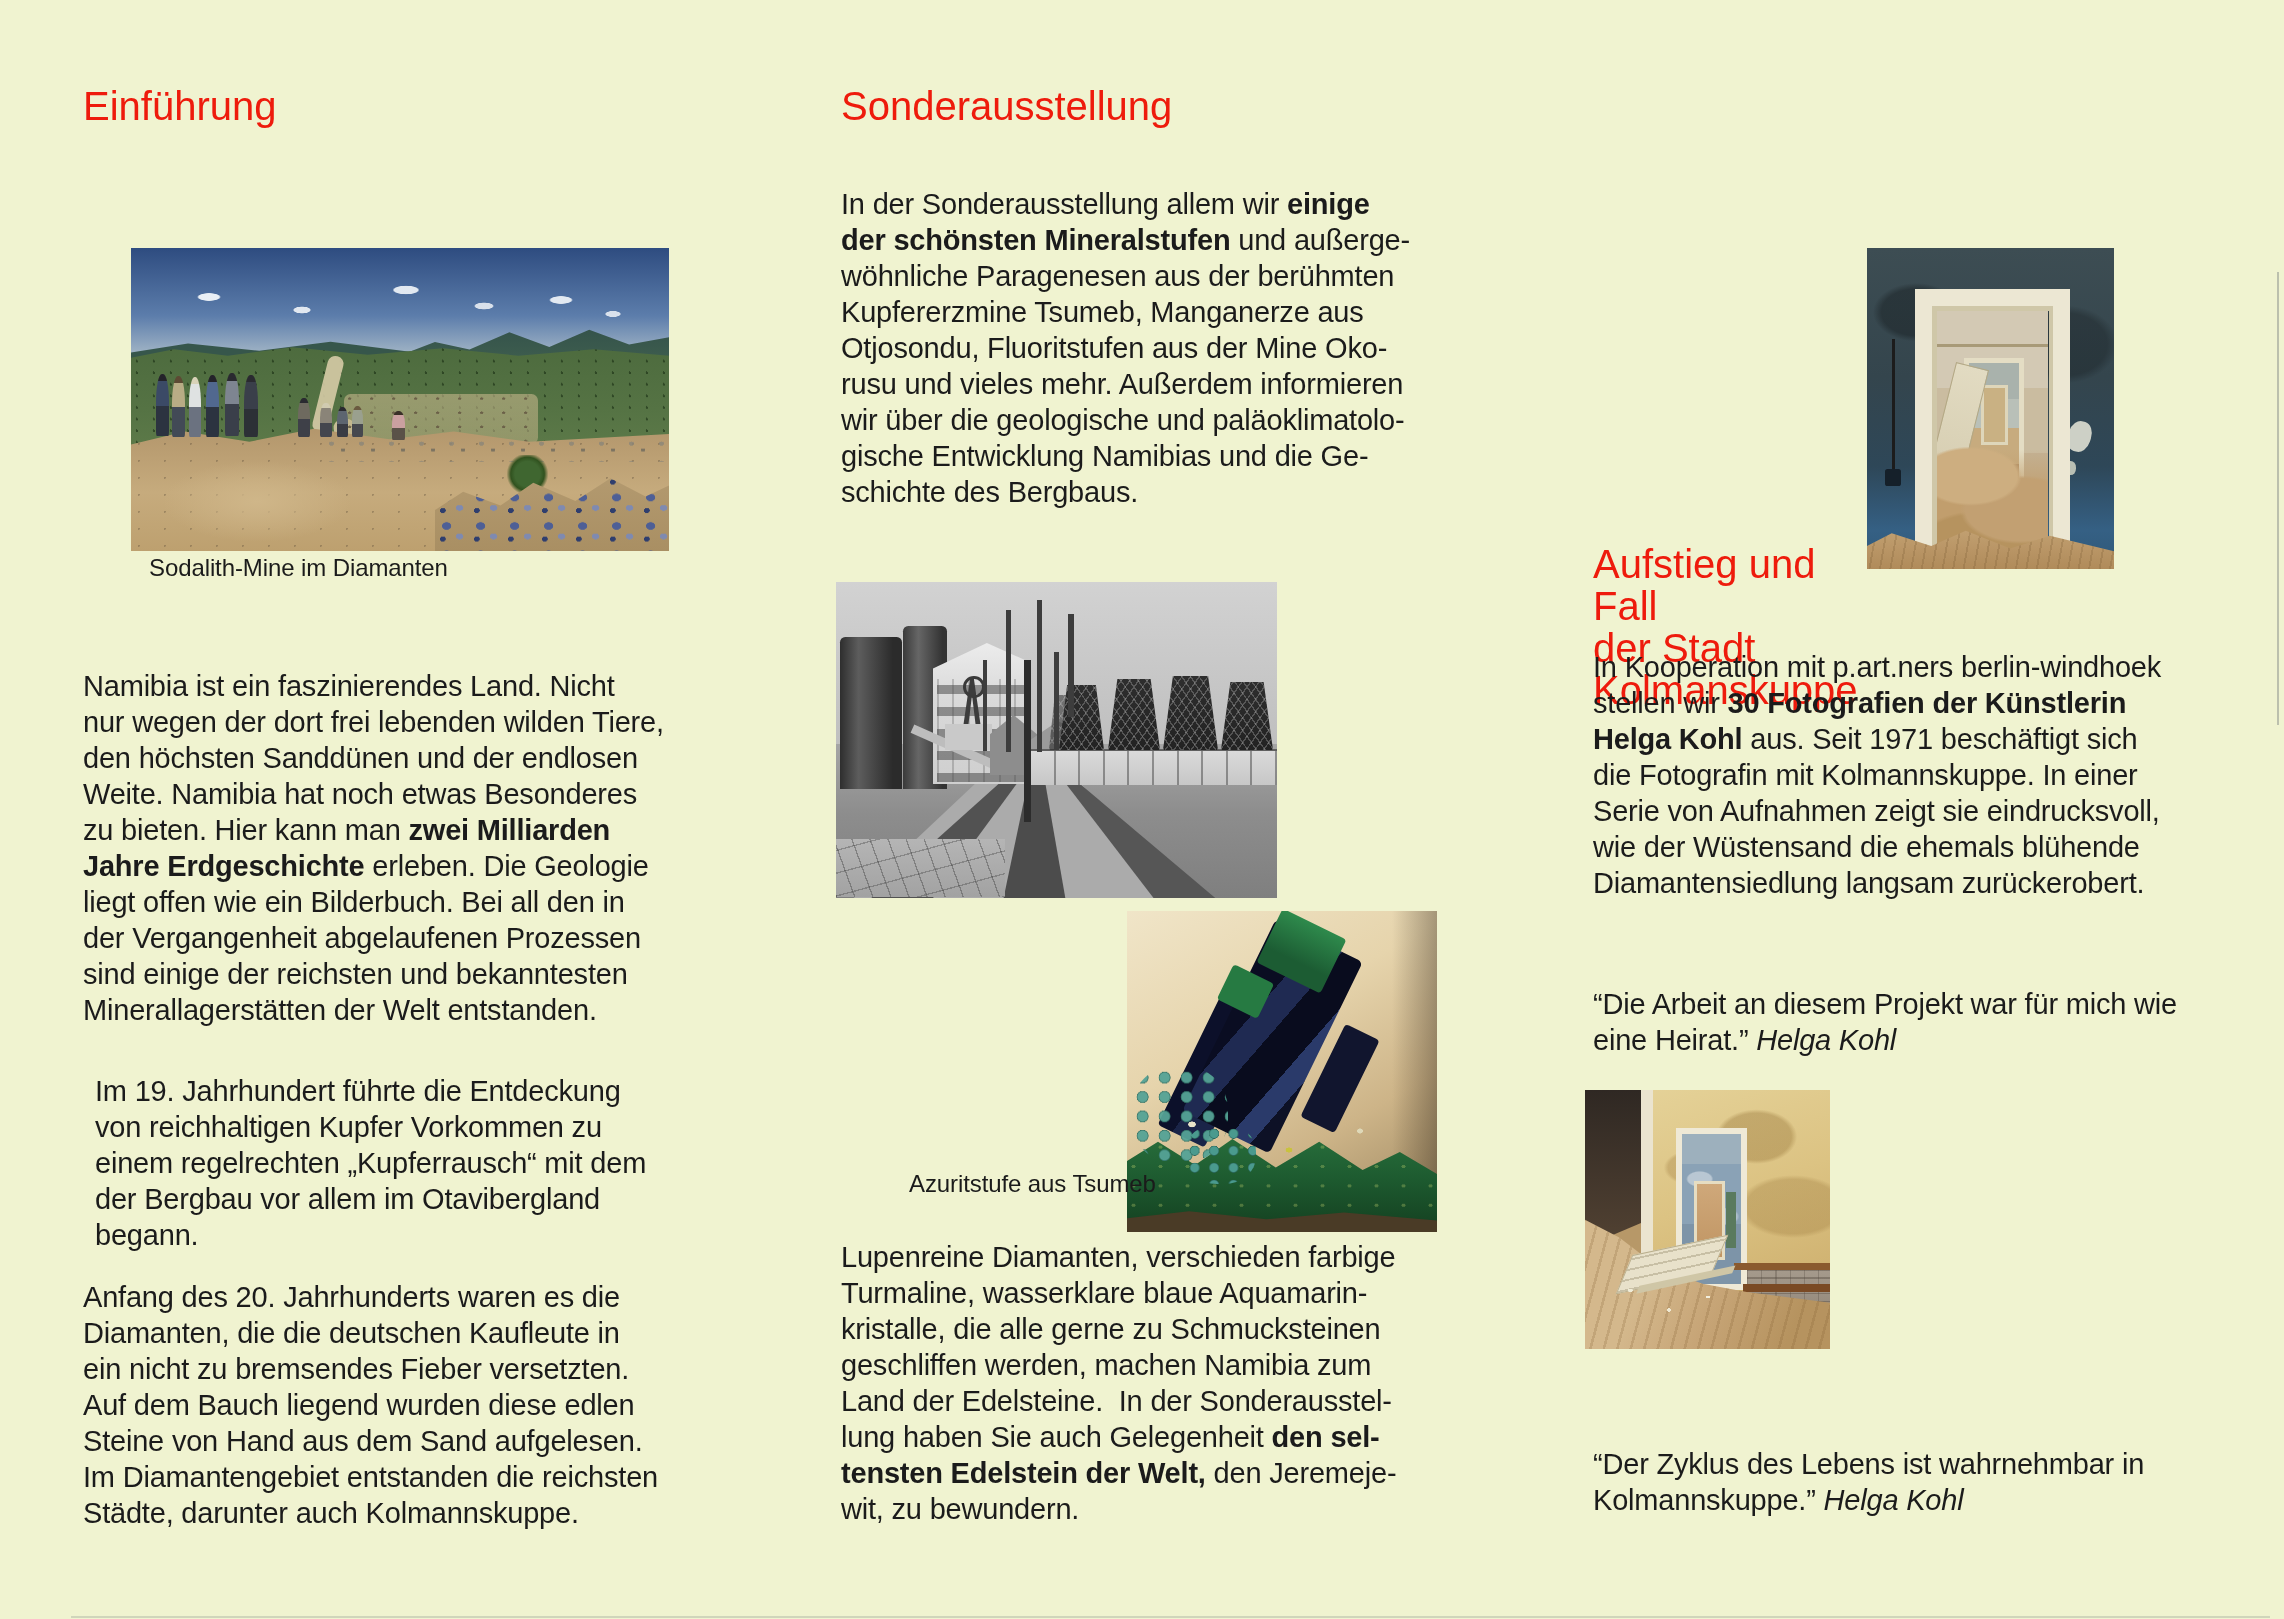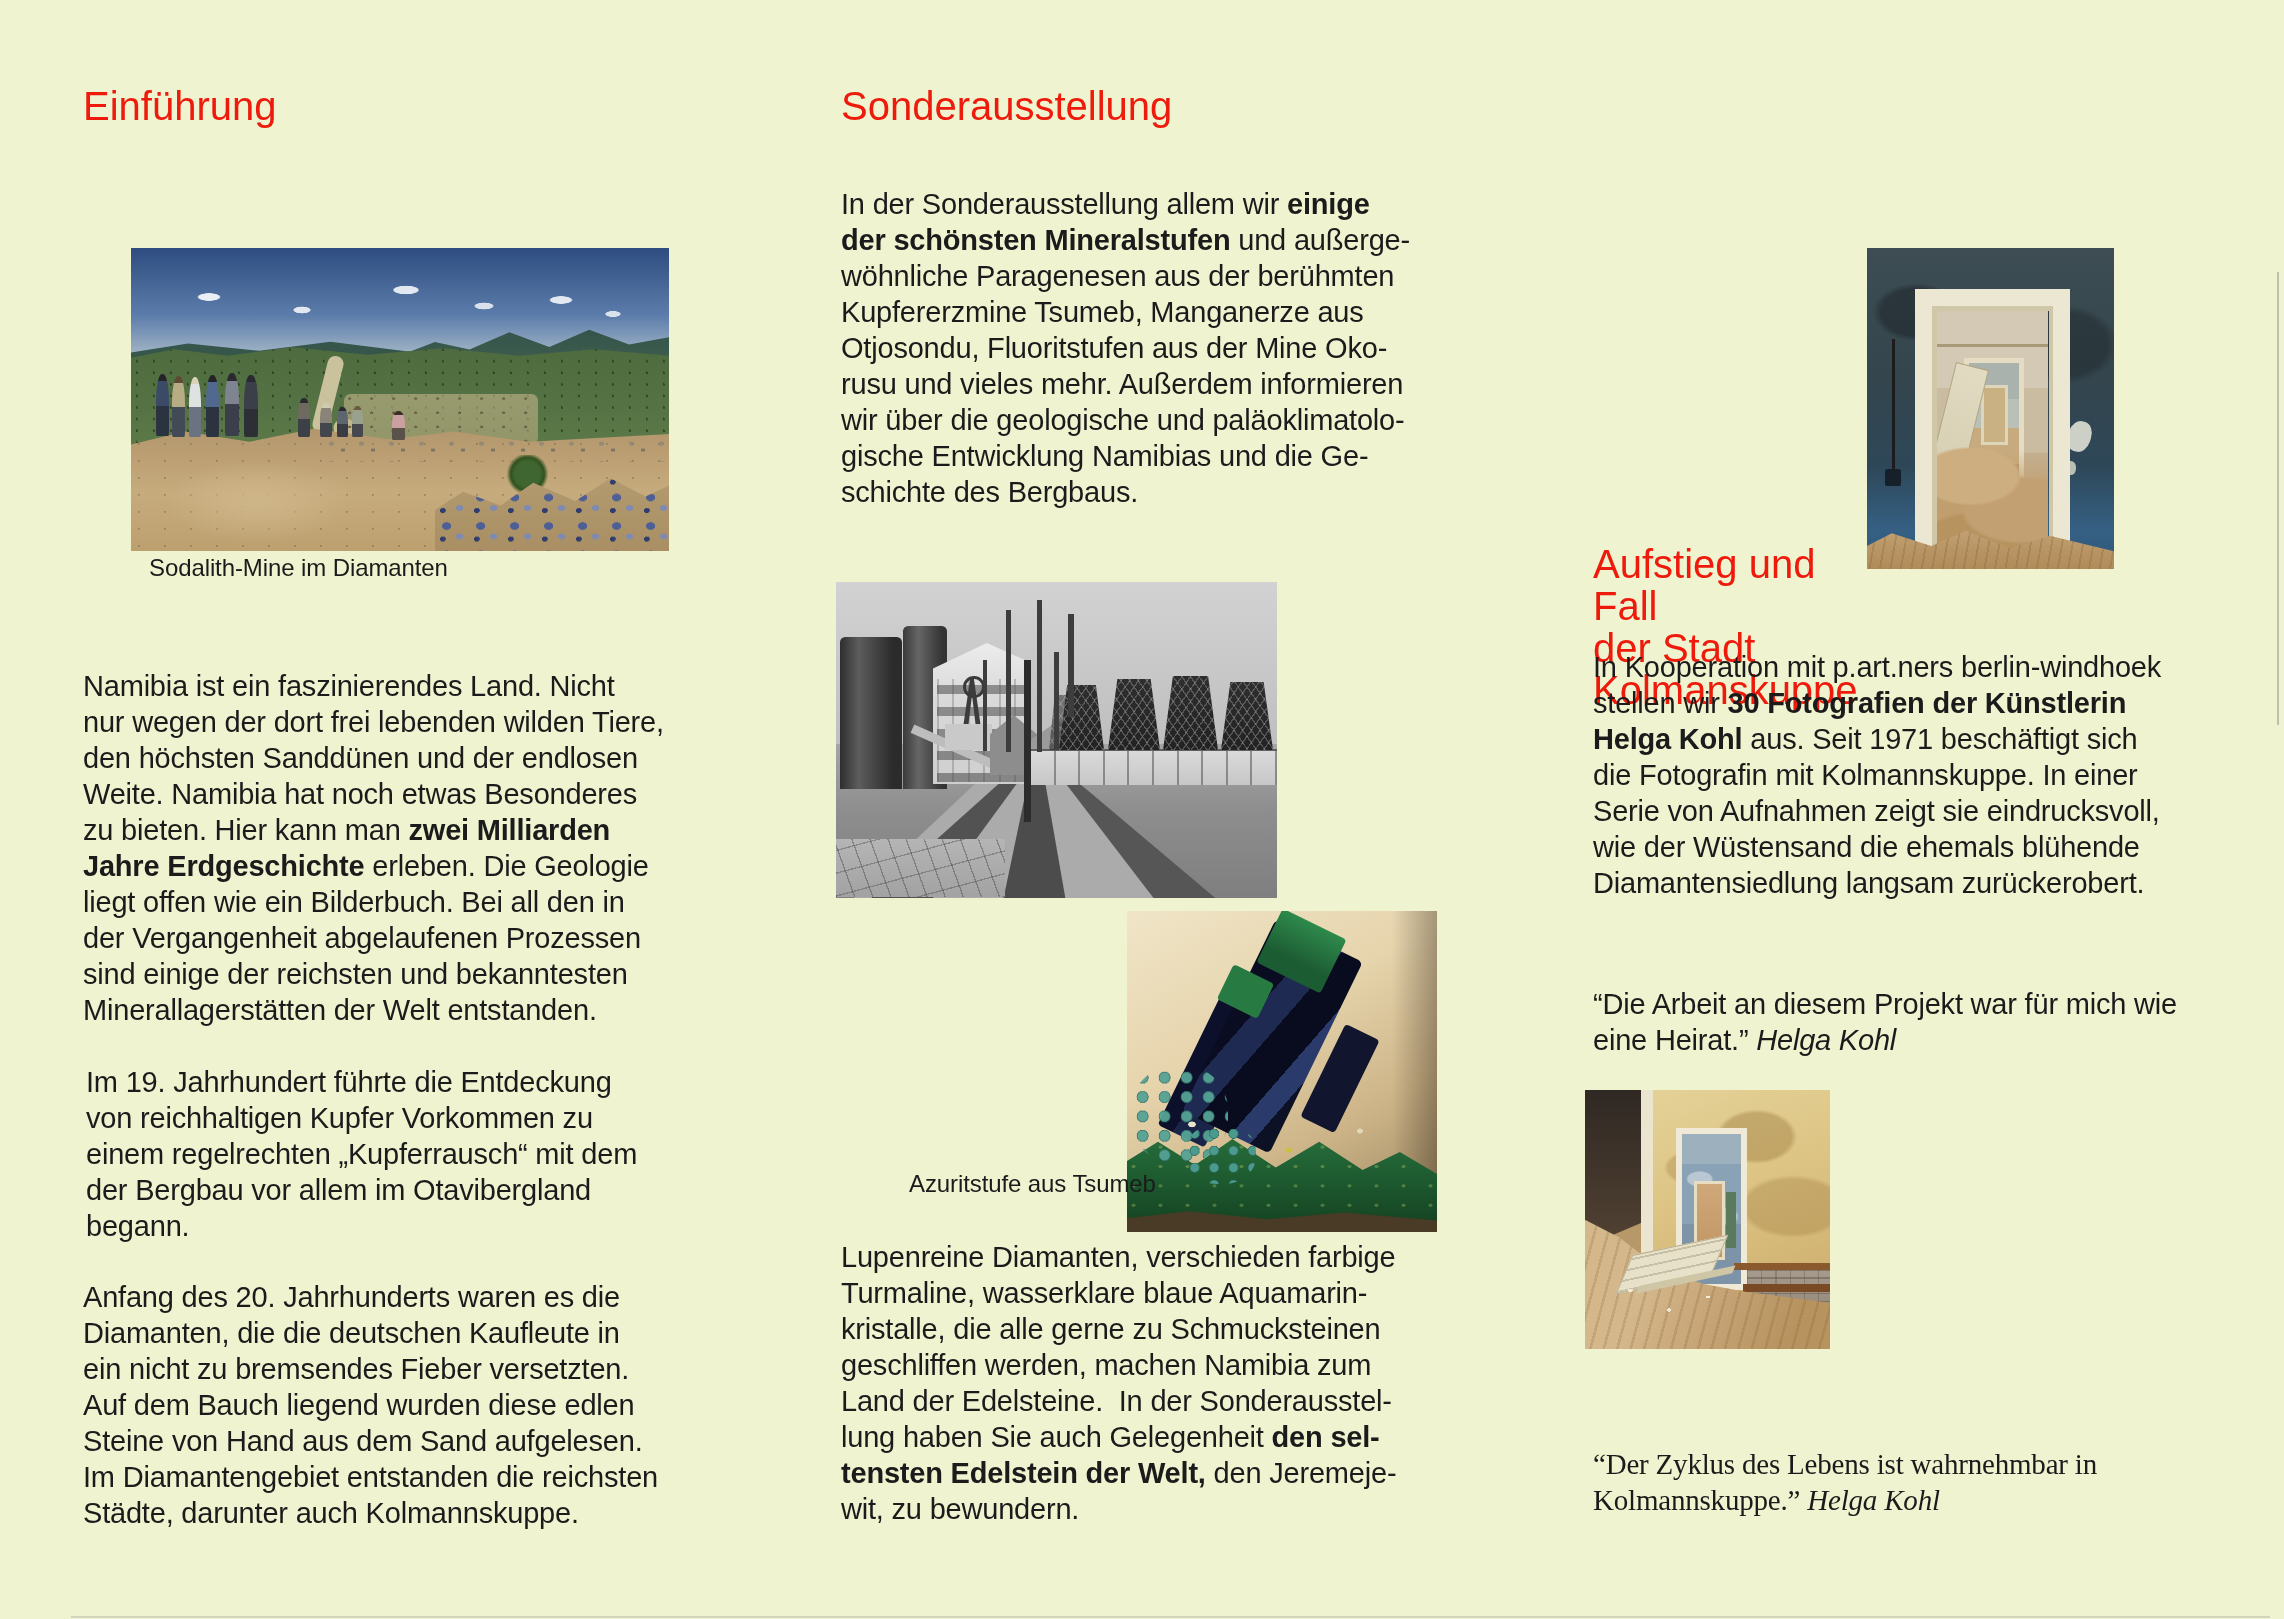--- a/index.html
+++ b/index.html
@@ -233,21 +233,21 @@
 nur wegen der dort frei lebenden wilden Tiere,
 den höchsten Sanddünen und der endlosen
 Weite. Namibia hat noch etwas Besonderes
 zu bieten. Hier kann man </span><b>zwei Milliarden
 Jahre Erdgeschichte</b><span> erleben. Die Geologie
 liegt offen wie ein Bilderbuch. Bei all den in
 der Vergangenheit abgelaufenen Prozessen
 sind einige der reichsten und bekanntesten
 Minerallagerstätten der Welt entstanden.</span></p>
 
-  <p class="abs body-text" style="left:83px;top:1061px;width:624px;margin:3px;">Im 19. Jahrhundert führte die Entdeckung
+  <p class="abs body-text" style="left:83px;top:1061px;width:624px;margin:12px;">Im 19. Jahrhundert führte die Entdeckung
 von reichhaltigen Kupfer Vorkommen zu
 einem regelrechten „Kupferrausch“ mit dem
 der Bergbau vor allem im Otavibergland
 begann.</p>
 
   <p class="abs body-text" style="left:83px;top:1279px;width:624px;margin:0;">Anfang des 20. Jahrhunderts waren es die
 Diamanten, die die deutschen Kaufleute in
 ein nicht zu bremsendes Fieber versetzten.
 Auf dem Bauch liegend wurden diese edlen
 Steine von Hand aus dem Sand aufgelesen.
@@ -366,19 +366,19 @@
     <div class="p5-gdoor"></div>
     <div class="p5-beam1"></div>
     <div class="p5-brick"></div>
     <div class="p5-beam2"></div>
     <div class="p5-sand"></div>
     <div class="p5-fallen"></div>
     <div class="p5-board"></div>
     <div class="p5-debris"></div>
   </div>
 
-  <p class="abs body-text quote" style="left:1593px;top:1446px;width:653px;margin:0;font-family:Liberation Serif, serif;"><span>“Der Zyklus des Lebens ist wahrnehmbar in
+  <p class="abs body-text quote" style="left:1593px;top:1446px;width:653px;margin:0;"><span>“Der Zyklus des Lebens ist wahrnehmbar in
 Kolmannskuppe.” </span><i>Helga Kohl</i></p>
 
   <div class="abs artifact" style="left:2277px;top:272px;width:1.9px;height:453px;"></div>
   <div class="abs artifact" style="left:71px;top:1616px;width:2199px;height:1.9px;opacity:.6;"></div>
 </div>
 
 
 </body></html>

